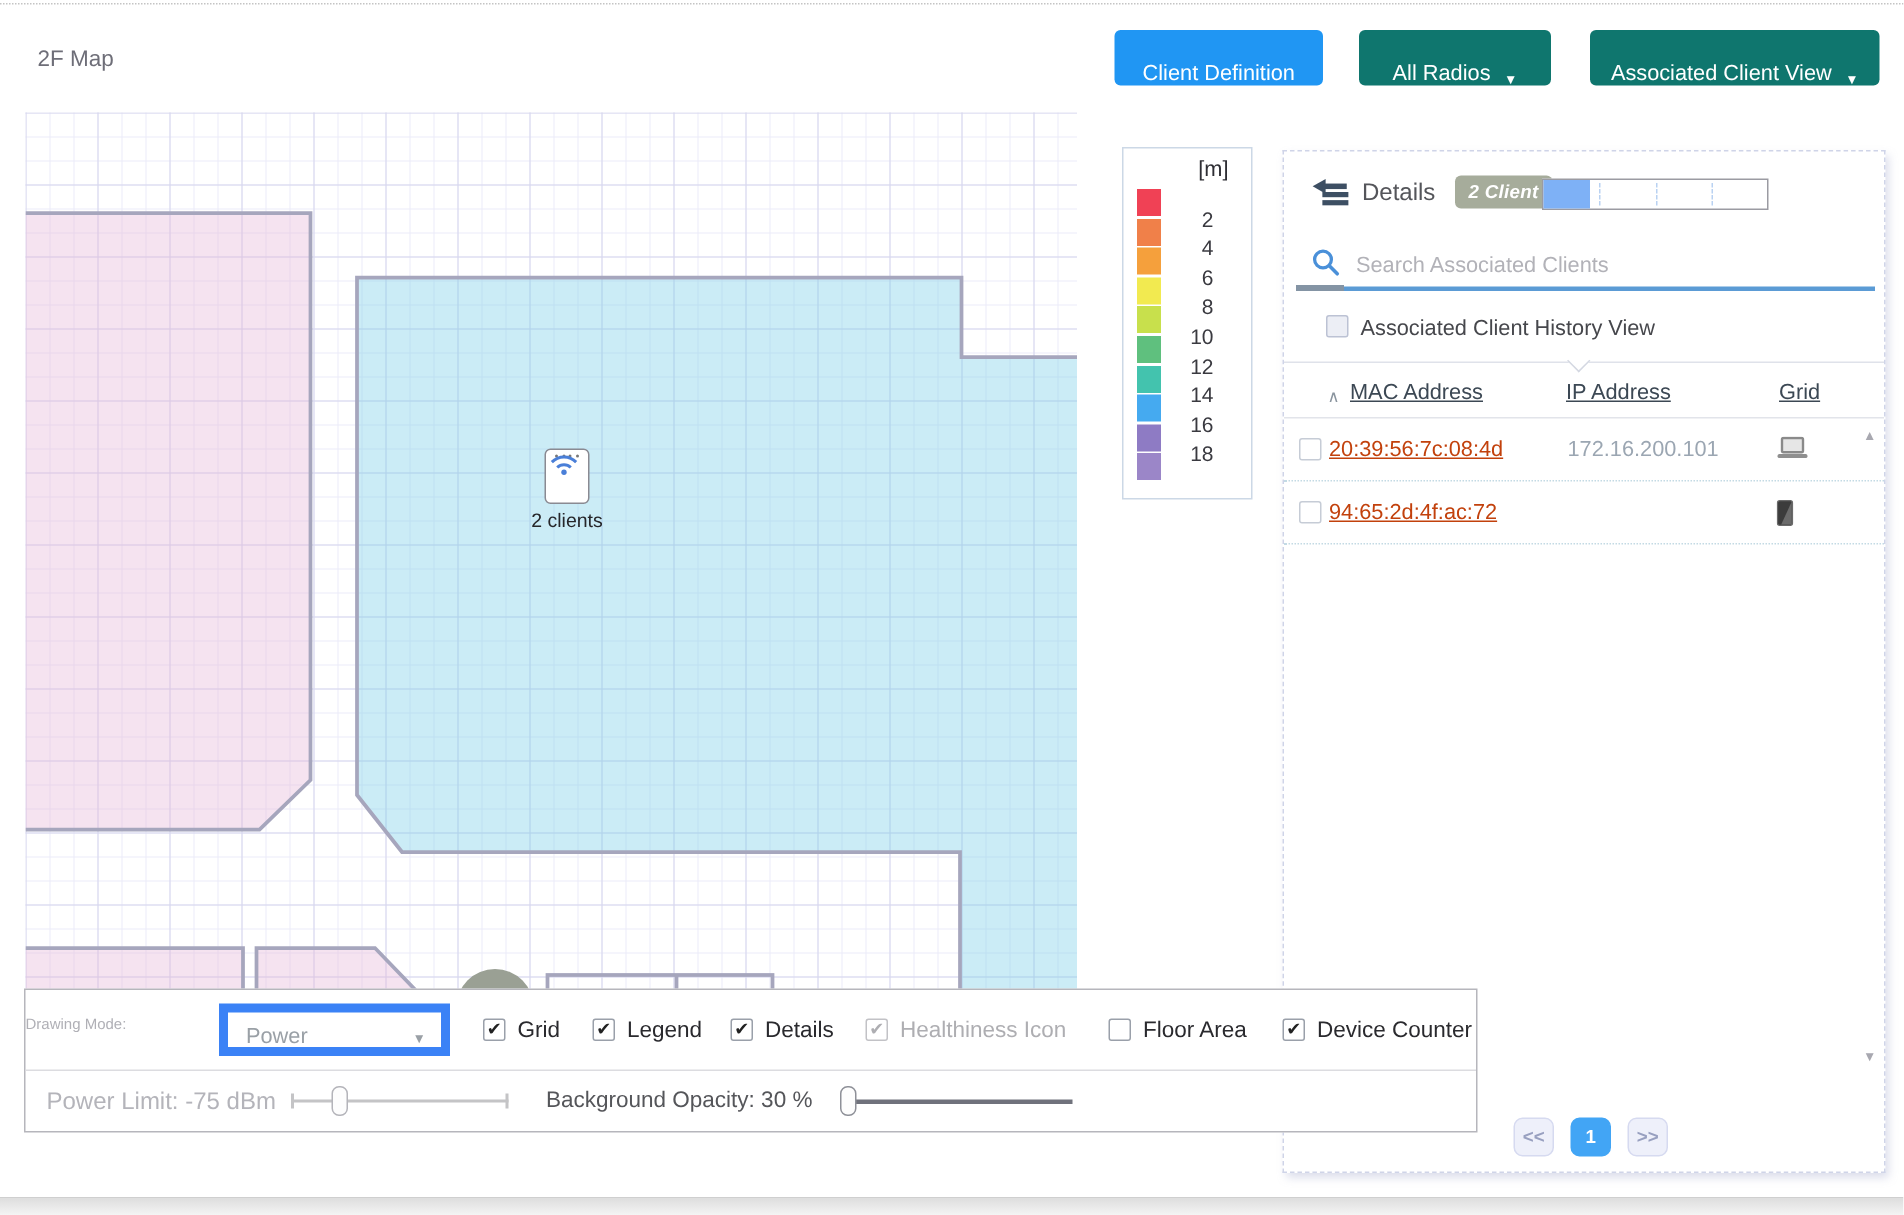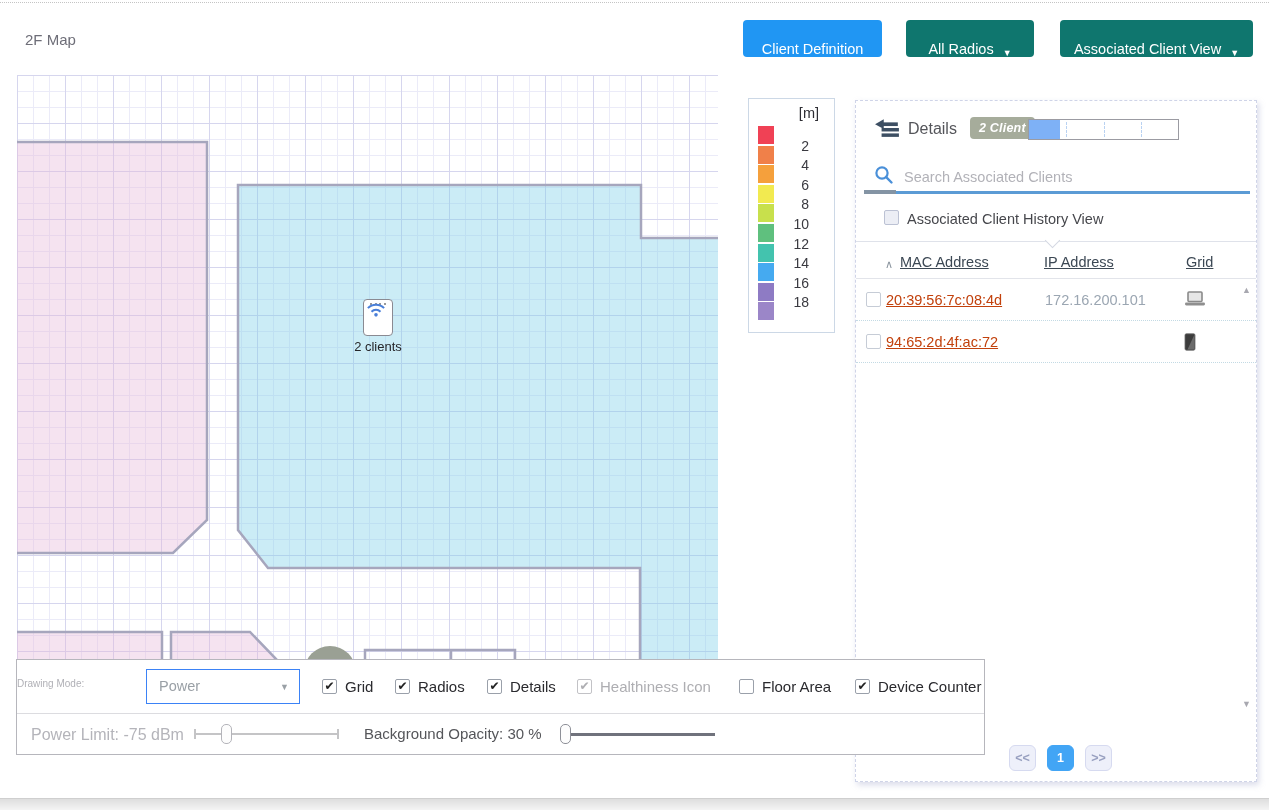--- a/index.html
+++ b/index.html
@@ -84,21 +84,21 @@
   .pg-btn{position:absolute;top:644px;width:27px;height:26px;border-radius:6px;box-sizing:border-box;
           display:flex;align-items:center;justify-content:center;font-size:12.5px;cursor:pointer;
           background:#eef0fa;border:1px solid #d6daf0;color:#98a0c0;font-weight:bold;}
   .pg-btn.active{background:#42a5f5;border-color:#42a5f5;color:#fff;}
 
   
   .toolbar{position:absolute;left:16px;top:659px;width:969px;height:96px;background:#fff;
            border:1px solid #b6b6bc;box-sizing:border-box;z-index:5;}
   .tb-divider{position:absolute;left:0;top:53px;width:100%;border-top:1px solid #dcdce0;}
   .tb-dm-label{position:absolute;left:0;top:18px;font-size:10px;color:#b0b0b6;}
-  .tb-select{position:absolute;left:129px;top:9px;width:154px;height:35px;border:1px solid #3b82f6;box-sizing:border-box;
+  .tb-select{position:absolute;left:129px;top:9px;width:154px;height:35px;border:6px solid #3b82f6;box-sizing:border-box;
              background:#fff;cursor:pointer;}
   .tb-select .val{position:absolute;left:12px;top:8px;font-size:14.5px;color:#9aa0a6;}
   .tb-select .car{position:absolute;right:10px;top:12px;font-size:9px;color:#9aa0a6;}
   .tb-cb{position:absolute;top:18px;display:flex;align-items:center;gap:8px;}
   .tb-cb .lab{font-size:15px;color:#2a2a2e;white-space:nowrap;}
   .tb-cb .lab.dim{color:#aeaeb2;}
   .tb-power-label{position:absolute;left:14px;top:66px;font-size:16px;color:#b4b4ba;}
   .tb-track1{position:absolute;left:177px;top:73px;width:145px;height:2px;background:#c4c4c6;}
   .tb-tick{position:absolute;top:-4px;width:2px;height:10px;background:#c4c4c6;}
   .tb-handle{position:absolute;width:11px;height:20px;border-radius:5px;background:#fdfdfd;box-sizing:border-box;cursor:pointer;}
@@ -255,21 +255,21 @@
     <span class="val">Power</span>
     <span class="car">▼</span>
   </div>
   <div>
       <div class="tb-cb" style="left: 305px;">
         <span class="cbx">✔</span>
         <span class="lab">Grid</span>
       </div>
       <div class="tb-cb" style="left: 378px;">
         <span class="cbx">✔</span>
-        <span class="lab">Radios</span>
+        <span class="lab">Legend</span>
       </div>
       <div class="tb-cb" style="left: 470px;">
         <span class="cbx">✔</span>
         <span class="lab">Details</span>
       </div>
       <div class="tb-cb" style="left: 560px;">
         <span class="cbx disabled">✔</span>
         <span class="lab dim">Healthiness Icon</span>
       </div>
       <div class="tb-cb" style="left: 722px;">

